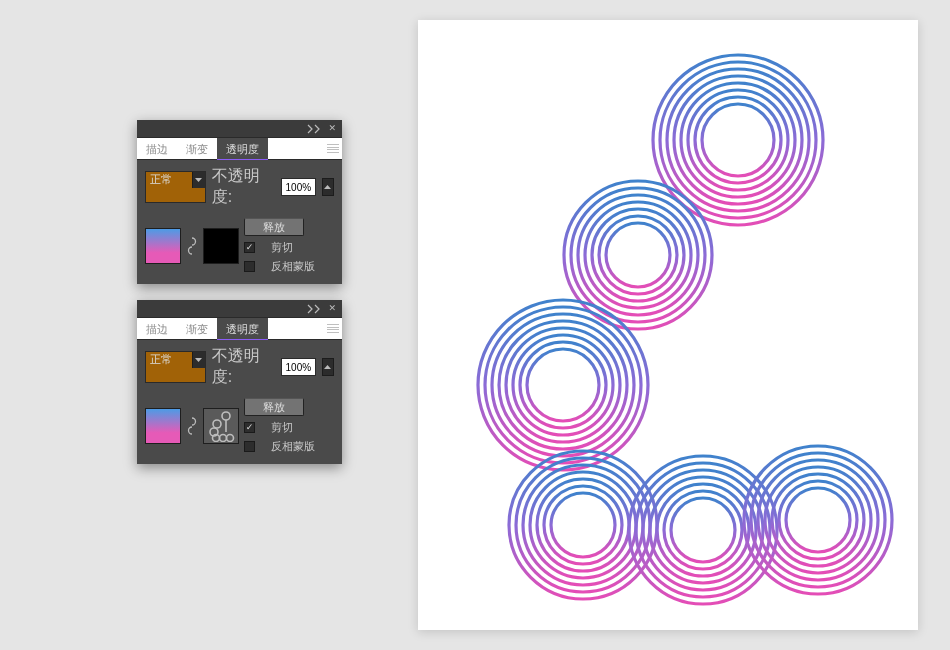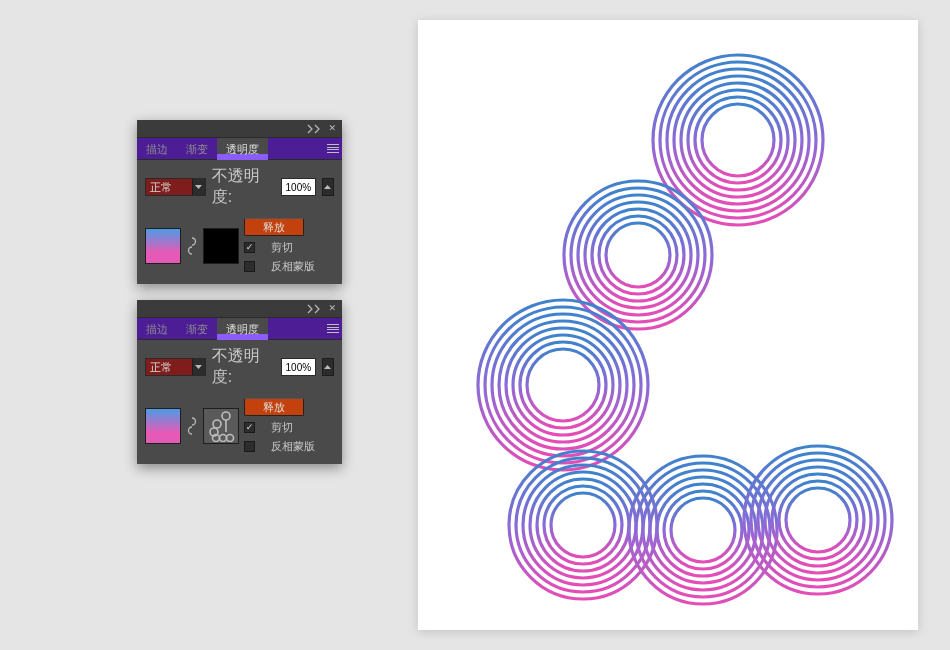--- a/index.html
+++ b/index.html
@@ -9,47 +9,47 @@
   
   .artboard{position:absolute;left:418px;top:20px;width:500px;height:610px;background:#fff;box-shadow:0 2px 10px rgba(0,0,0,.15);}
   .artwork-svg{display:block;width:100%;height:100%;}
 
   
   .panel{position:absolute;width:205px;background:#3b3b3b;color:#c8c8c8;font-size:11px;box-shadow:0 4px 12px rgba(0,0,0,.4);}
   .titlebar{height:18px;background:#3b3b3b;display:flex;justify-content:flex-end;align-items:center;gap:6px;padding:0 6px;border-bottom:1px solid #2a2a2a;}
   .titlebar .tb-arrow{width:16px;height:10px;display:flex;align-items:center;justify-content:center;}
   .titlebar .tb-arrow svg{width:16px;height:10px;}
   .titlebar .tb-x{color:#bbb;font-size:9px;line-height:1;}
-  .tabs{display:flex;height:22px;align-items:stretch;background:#4c1d95;}
+  .tabs{display:flex;height:22px;align-items:stretch;background:#ffffff;}
   .tab{padding:4px 9px 0 9px;color:#8c8c8c;border-bottom:1px solid #2a2a2a;}
-  .tab.active{background:#4a4a4a;color:#dcdcdc;border-bottom:6px solid #8b5cf6;}
+  .tab.active{background:#4a4a4a;color:#dcdcdc;border-bottom:1px solid #8b5cf6;}
   .tabs-fill{flex:1;border-bottom:1px solid #2a2a2a;}
   .tab-menu{width:18px;display:flex;align-items:center;justify-content:center;border-bottom:1px solid #2a2a2a;}
   .hamb{width:12px;height:9px;display:flex;flex-direction:column;justify-content:space-between;}
   .hamb span{display:block;height:1px;background:#bfbfbf;}
   .row-modeop{display:flex;align-items:center;gap:6px;padding:6px 8px 4px 8px;background:#4a4a4a;}
-  .select{position:relative;width:66px;height:18px;background:#7f1d1d;border:1px solid #2a2a2a;display:flex;align-items:center;}
+  .select{position:relative;width:66px;height:32px;background:#a16207;border:1px solid #2a2a2a;display:flex;}
   .select-label{flex:1;color:#ddd;font-size:11px;padding:0 4px;}
   .select-btn{width:13px;height:16px;background:#2c2c2c;border-left:1px solid #1c1c1c;display:flex;align-items:center;justify-content:center;}
   .select-btn svg{width:7px;height:5px;}
   .optxt{color:#c8c8c8;font-size:16px;}
   .opval{width:38px;height:18px;background:#fff;color:#000;border:1px solid #2a2a2a;font-size:10px;display:flex;align-items:center;justify-content:center;}
   .stepper{width:13px;height:18px;background:#2c2c2c;border:1px solid #1c1c1c;display:flex;align-items:center;justify-content:center;}
   .stepper svg{width:7px;height:5px;}
 
   .row-thumbs{display:flex;align-items:center;padding:6px 8px 10px 8px;background:#4a4a4a;gap:5px;}
   .thumb-box{width:36px;height:36px;border:1px solid #1e1e1e;}
   .thumb-gradient{background:linear-gradient(to bottom,#4d9be5 0%,#e65ab7 70%,#e65ab7 100%);}
   .thumb-black{background:#000;}
   .thumb-artwork{background:#5a5a5a;display:flex;align-items:center;justify-content:center;}
   .thumb-artwork svg{width:28px;height:32px;}
   .link-col{width:12px;display:flex;align-items:center;justify-content:center;}
   .link-col svg{width:10px;height:18px;stroke:#bbb;fill:none;}
   .right-col{display:flex;flex-direction:column;gap:4px;}
-  .btn{width:60px;height:18px;background:#c2410c;border:1px solid #222;border-top-color:#555;color:#ddd;font-size:11px;display:flex;align-items:center;justify-content:center;border-radius:2px;}
+  .btn{width:60px;height:18px;background:#737373;border:1px solid #222;border-top-color:#555;color:#ddd;font-size:11px;display:flex;align-items:center;justify-content:center;border-radius:2px;}
   .chk-row{display:flex;align-items:center;gap:16px;}
   .chk{width:11px;height:11px;background:#2d2d2d;border:1px solid #1a1a1a;display:flex;align-items:center;justify-content:center;}
   .chk.on::after{content:"✓";color:#ddd;font-size:9px;line-height:1;}
 
   #panel1{left:137px;top:120px;}
   #panel2{left:137px;top:300px;}
 </style>
 </head>
 <body>
 <div class="stage">

